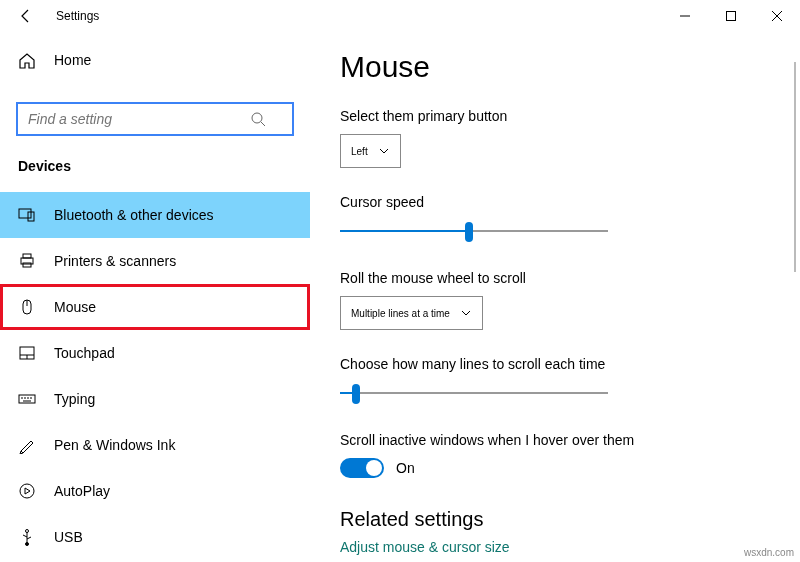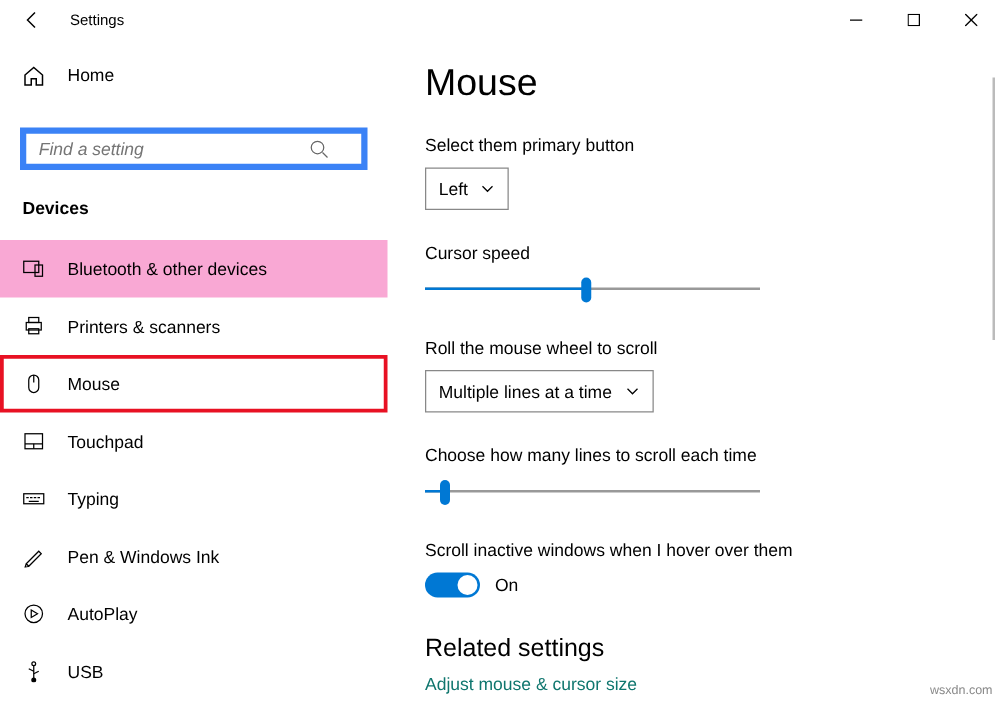--- a/index.html
+++ b/index.html
@@ -7,33 +7,33 @@
   .window { width:100%; height:100%; display:flex; flex-direction:column; }
   .titlebar { height:32px; display:flex; align-items:center; position:relative; }
   .back-btn { width:24px; height:24px; margin-left:14px; display:flex; align-items:center; justify-content:center; cursor:pointer; }
   .title { margin-left:18px; font-size:12px; color:#000; }
   .winctrls { position:absolute; right:0; top:0; display:flex; }
   .winctrl { width:46px; height:32px; display:flex; align-items:center; justify-content:center; cursor:pointer; }
   .body { flex:1; display:flex; overflow:hidden; }
   .sidebar { width:310px; background:#fff; display:flex; flex-direction:column; padding-top:20px; }
   .home-row { display:flex; height:36px; padding-left:18px; cursor:pointer; }
   .home-row .lbl { margin-left:18px; font-size:14px; }
-  .searchbox { margin:14px 16px 0 16px; height:34px; border:5px solid #3b82f6; display:flex; align-items:center; padding:0 26px 0 10px; }
+  .searchbox { margin:14px 16px 0 16px; height:34px; border:2px solid #3b82f6; display:flex; align-items:center; padding:0 26px 0 10px; }
   .searchbox input { flex:1; border:none; outline:none; font-size:14px; font-style:italic; color:#666; background:transparent; }
   .category { margin:22px 0 10px 18px; font-size:14px; font-weight:600; }
   .navlist { margin-top:8px; }
   .navitem { height:46px; display:flex; align-items:center; padding-left:18px; cursor:pointer; font-size:14px; position:relative; }
   .navitem .lbl { margin-left:18px; }
-  .navitem.selected { background:#f9a8d4; }
+  .navitem.selected { background:#7dd3fc; }
   .navitem.highlight { outline:3px solid #e81123; outline-offset:-3px; }
   .content { flex:1; padding:18px 30px 0 30px; overflow:hidden; position:relative; }
   .content-scroll { position:absolute; right:4px; top:30px; width:2px; height:210px; background:#bbb; }
   h1.page-title { font-size:30px; font-weight:400; margin-bottom:24px; }
   .field-label { font-size:14px; margin-bottom:10px; }
-  .dropdown { border:1px solid #888; height:34px; display:inline-flex; align-items:center; padding:0 10px; font-size:14px; cursor:pointer; margin-bottom:26px; }
+  .dropdown { border:1px solid #888; height:34px; display:inline-flex; align-items:center; padding:0 10px; font-size:10px; cursor:pointer; margin-bottom:26px; }
   .dropdown .chev { margin-left:10px; }
   .slider-wrap { margin-bottom:28px; }
   .slider { width:268px; height:22px; position:relative; }
   .slider .track { position:absolute; top:10px; left:0; right:0; height:2px; background:#999; }
   .slider .track-fill { position:absolute; top:10px; left:0; height:2px; background:#0078d4; }
   .slider .thumb { position:absolute; top:2px; width:8px; height:20px; background:#0078d4; border-radius:4px; cursor:pointer; }
   .toggle-row { display:flex; align-items:center; margin-top:8px; margin-bottom:30px; }
   .toggle { width:44px; height:20px; border-radius:10px; background:#0078d4; position:relative; cursor:pointer; }
   .toggle .knob { position:absolute; right:2px; top:2px; width:16px; height:16px; border-radius:50%; background:#fff; }
   .toggle-label { margin-left:12px; font-size:14px; }

